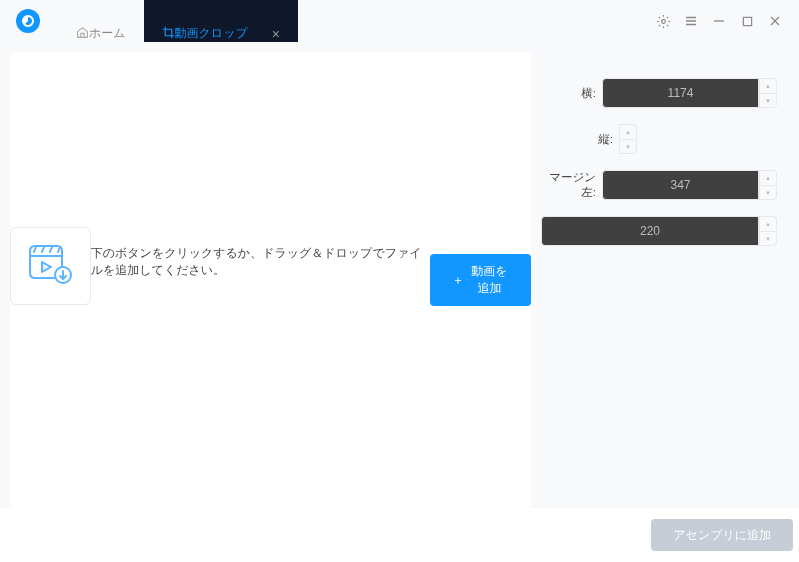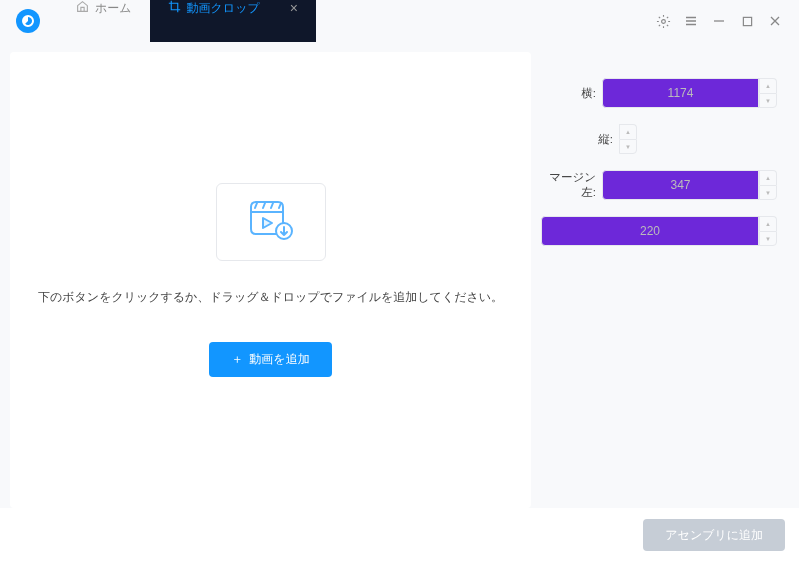--- a/index.html
+++ b/index.html
@@ -1,45 +1,45 @@
 <!DOCTYPE html>
 <html><head>
 <meta charset="utf-8">
 <style>
 * { margin: 0; padding: 0; box-sizing: border-box; font-family: -apple-system, BlinkMacSystemFont, "Segoe UI", "Hiragino Sans", "Meiryo", sans-serif; }
 body { width: 799px; height: 562px; background: #f8f9fb; overflow: hidden; }
 
 
 .titlebar { height: 42px; display: flex; align-items: center; background: #f8f9fb; padding: 0 12px 0 16px; }
 .logo { width: 24px; height: 24px; border-radius: 50%; background: #1296ff; display: flex; align-items: center; justify-content: center; margin-right: 18px; }
-.tab { height: 42px; display: flex; align-items: flex-start; padding: 0 18px; color: #888; font-size: 12px; cursor: pointer; gap: 6px; }
+.tab { height: 42px; display: flex; align-items: flex-end; padding: 0 18px; color: #888; font-size: 12px; cursor: pointer; }
 .tab.active { background: #0f172a; color: #1296ff; position: relative; }
 .tab.active .tab-close { color: #999; margin-left: 24px; }
 .tab-close { font-size: 14px; }
 .titlebar-spacer { flex: 1; }
 .winbtn { width: 24px; height: 24px; display: flex; align-items: center; justify-content: center; color: #666; cursor: pointer; margin-left: 4px; }
 
 
 .main { display: flex; height: calc(562px - 42px - 54px); padding: 10px 10px 0 10px; gap: 10px; }
-.left-panel { flex: 1; background: #fff; border-radius: 4px; display: flex; flex-direction: column; align-items: center; justify-content: center; }
+.left-panel { flex: 1; background: #fff; border-radius: 4px; display: flex; flex-direction: row; align-items: center; justify-content: flex-start; }
 .icon-box { width: 110px; height: 78px; border: 1px solid #e6e8ec; border-radius: 6px; display: flex; align-items: center; justify-content: center; margin-bottom: 28px; }
 .hint-text { font-size: 12px; color: #444; margin-bottom: 36px; }
 .add-btn { background: #1296ff; color: #fff; border: none; padding: 9px 22px; border-radius: 4px; font-size: 12px; cursor: pointer; display: flex; align-items: center; gap: 6px; }
 
 .right-panel { width: 248px; padding: 26px 12px 0 0; }
 .field-row { display: flex; align-items: center; margin-bottom: 16px; }
 .field-label { width: 78px; text-align: right; font-size: 11.5px; color: #444; padding-right: 6px; }
-.field-input { flex: 1; height: 30px; border: 1px solid #e6e8ec; border-radius: 4px 0 0 4px; background: #6d28d9; text-align: center; color: #bbb; font-size: 12px; }
+.field-input { flex: 1; height: 30px; border: 1px solid #e6e8ec; border-radius: 4px 0 0 4px; background: #404040; text-align: center; color: #bbb; font-size: 12px; }
 .stepper { display: flex; flex-direction: column; }
 .stepper-btn { width: 18px; height: 15px; border: 1px solid #e6e8ec; background: #f8f9fb; display: flex; align-items: center; justify-content: center; cursor: pointer; font-size: 6px; color: #bbb; }
 .stepper-btn:first-child { border-radius: 0 4px 0 0; border-bottom: none; }
 .stepper-btn:last-child { border-radius: 0 0 4px 0; }
 
 
-.bottombar { height: 54px; display: flex; align-items: center; justify-content: flex-end; background: #fff; padding: 0 14px; gap: 10px; }
+.bottombar { height: 54px; display: flex; align-items: center; justify-content: flex-end; background: #fff; padding: 0 6px; gap: 10px; }
 .bottom-btn { height: 32px; padding: 0 22px; border: none; border-radius: 4px; background: #c6cdd6; color: #fff; font-size: 12px; cursor: pointer; }
 .bottom-btn.wide { padding: 0 34px; }
 </style>
 </head>
 <body>
 
 <div class="titlebar">
   <div class="logo">
     <svg width="16" height="16" viewBox="0 0 16 16">
         <path d="M8 2 a6 6 0 1 0 0 12 a6 6 0 0 0 0-12 M8 4 a4 4 0 1 1 -2.8 6.8 L8 8 z" fill="#fff"></path>

